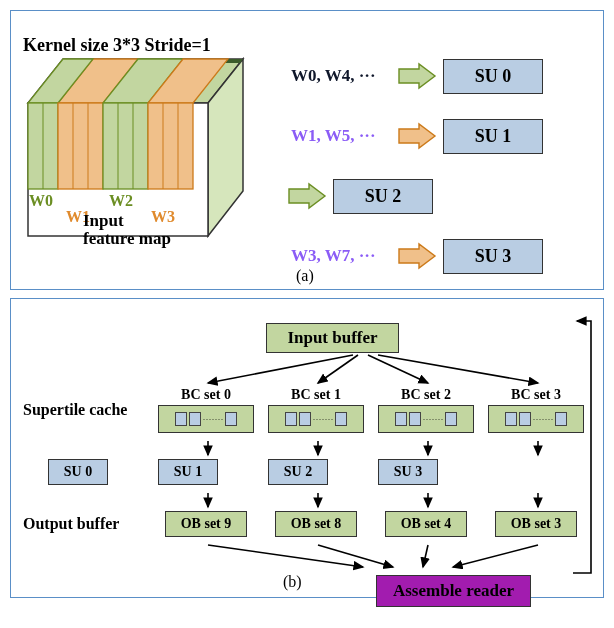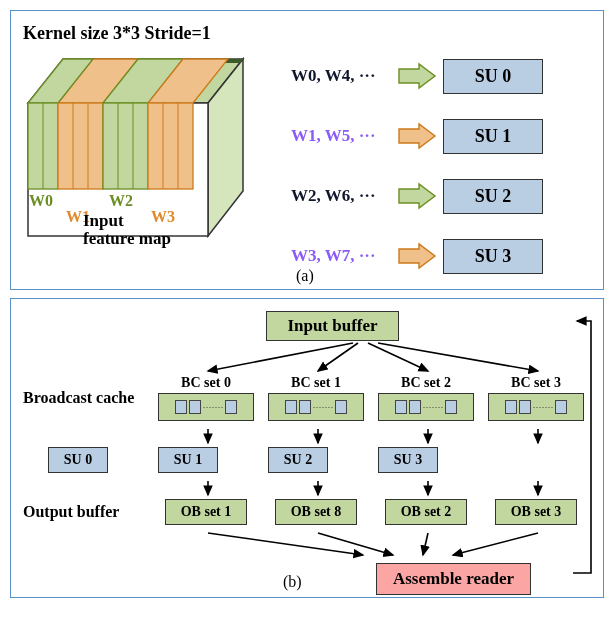--- a/index.html
+++ b/index.html
@@ -5,21 +5,21 @@
   * { box-sizing: border-box; }
   body {
     margin: 0;
     padding: 10px;
     font-family: "Times New Roman", serif;
     width: 614px;
     background: #fff;
   }
   .panel {
     border: 1.5px solid #5a8fc7;
-    padding: 12px 12px 8px 12px;
+    padding: 24px 12px 8px 12px;
     margin-bottom: 8px;
     position: relative;
   }
   .panel-a { height: 280px; }
   .panel-b { height: 300px; }
 
   .title-a {
     font-size: 18px;
     font-weight: bold;
   }
@@ -129,21 +129,21 @@
     background:#c2d6a0;
     border:1.5px solid #333;
     padding:4px 6px;
     font-size:14px;
     font-weight:bold;
     width:82px;
     text-align:center;
   }
   .bc-title { font-size: 14px; font-weight: bold; margin-bottom: 2px; }
   .assemble {
-    background:#fca5a5;
+    background:#a21caf;
     border:1.5px solid #333;
     padding:5px 16px;
     font-size:17px;
     font-weight:bold;
   }
   .assemble-wrap {
     display:flex;
     justify-content:flex-end;
     padding-right:60px;
     margin-top:4px;
@@ -217,21 +217,20 @@
 
     <div class="right-row">
       <div class="wlist orange">W1, W5, ···</div>
       <svg class="arrow-svg">
           <polygon points="2,8 22,8 22,3 38,15 22,27 22,22 2,22" fill="#f0c08a" stroke="#cc7a1a" stroke-width="1.4"></polygon>
         </svg>
       <div class="su-box">SU 1</div>
     </div>
 
     <div class="right-row">
-      <div class="wlist green">W2, W6, ···</div>
       <svg class="arrow-svg">
           <polygon points="2,8 22,8 22,3 38,15 22,27 22,22 2,22" fill="#c2d6a0" stroke="#6b8e23" stroke-width="1.4"></polygon>
         </svg>
       <div class="su-box">SU 2</div>
     </div>
 
     <div class="right-row">
       <div class="wlist orange">W3, W7, ···</div>
       <svg class="arrow-svg">
           <polygon points="2,8 22,8 22,3 38,15 22,27 22,22 2,22" fill="#f0c08a" stroke="#cc7a1a" stroke-width="1.4"></polygon>
@@ -255,21 +254,21 @@
         <path d="M0,0 L7,3 L0,6 Z" fill="#000"></path>
       </marker>
     </defs>
     <line x1="330" y1="2" x2="185" y2="30" stroke="#000" stroke-width="1.6" marker-end="url(#ah)"></line>
     <line x1="335" y1="2" x2="295" y2="30" stroke="#000" stroke-width="1.6" marker-end="url(#ah)"></line>
     <line x1="345" y1="2" x2="405" y2="30" stroke="#000" stroke-width="1.6" marker-end="url(#ah)"></line>
     <line x1="355" y1="2" x2="515" y2="30" stroke="#000" stroke-width="1.6" marker-end="url(#ah)"></line>
   </svg>
 
   <div class="row-b">
-    <div class="row-label">Broadcast cache</div>
+    <div class="row-label">Supertile cache</div>
     <div class="cols-holder">
       <div class="col-b">
         <div class="bc-title">BC set 0</div>
         <div class="bc-box">
             <span class="bc-tile"></span>
             <span class="bc-tile"></span>
             <span style="font-size:9px;">·······</span>
             <span class="bc-tile"></span>
           </div>
       </div>
@@ -331,27 +330,27 @@
     <line x1="185" y1="2" x2="185" y2="16" stroke="#000" stroke-width="1.6" marker-end="url(#ah)"></line>
     <line x1="295" y1="2" x2="295" y2="16" stroke="#000" stroke-width="1.6" marker-end="url(#ah)"></line>
     <line x1="405" y1="2" x2="405" y2="16" stroke="#000" stroke-width="1.6" marker-end="url(#ah)"></line>
     <line x1="515" y1="2" x2="515" y2="16" stroke="#000" stroke-width="1.6" marker-end="url(#ah)"></line>
   </svg>
 
   <div class="row-b">
     <div class="row-label">Output buffer</div>
     <div class="cols-holder">
       <div class="col-b">
-          <div class="ob-box">OB set 1</div>
+          <div class="ob-box">OB set 9</div>
         </div>
       <div class="col-b">
           <div class="ob-box">OB set 8</div>
         </div>
       <div class="col-b">
-          <div class="ob-box">OB set 2</div>
+          <div class="ob-box">OB set 4</div>
         </div>
       <div class="col-b">
           <div class="ob-box">OB set 3</div>
         </div>
     </div>
   </div>
 
   <svg class="spread-svg" width="580" height="28">
     <line x1="185" y1="2" x2="340" y2="24" stroke="#000" stroke-width="1.6" marker-end="url(#ah)"></line>
     <line x1="295" y1="2" x2="370" y2="24" stroke="#000" stroke-width="1.6" marker-end="url(#ah)"></line>

